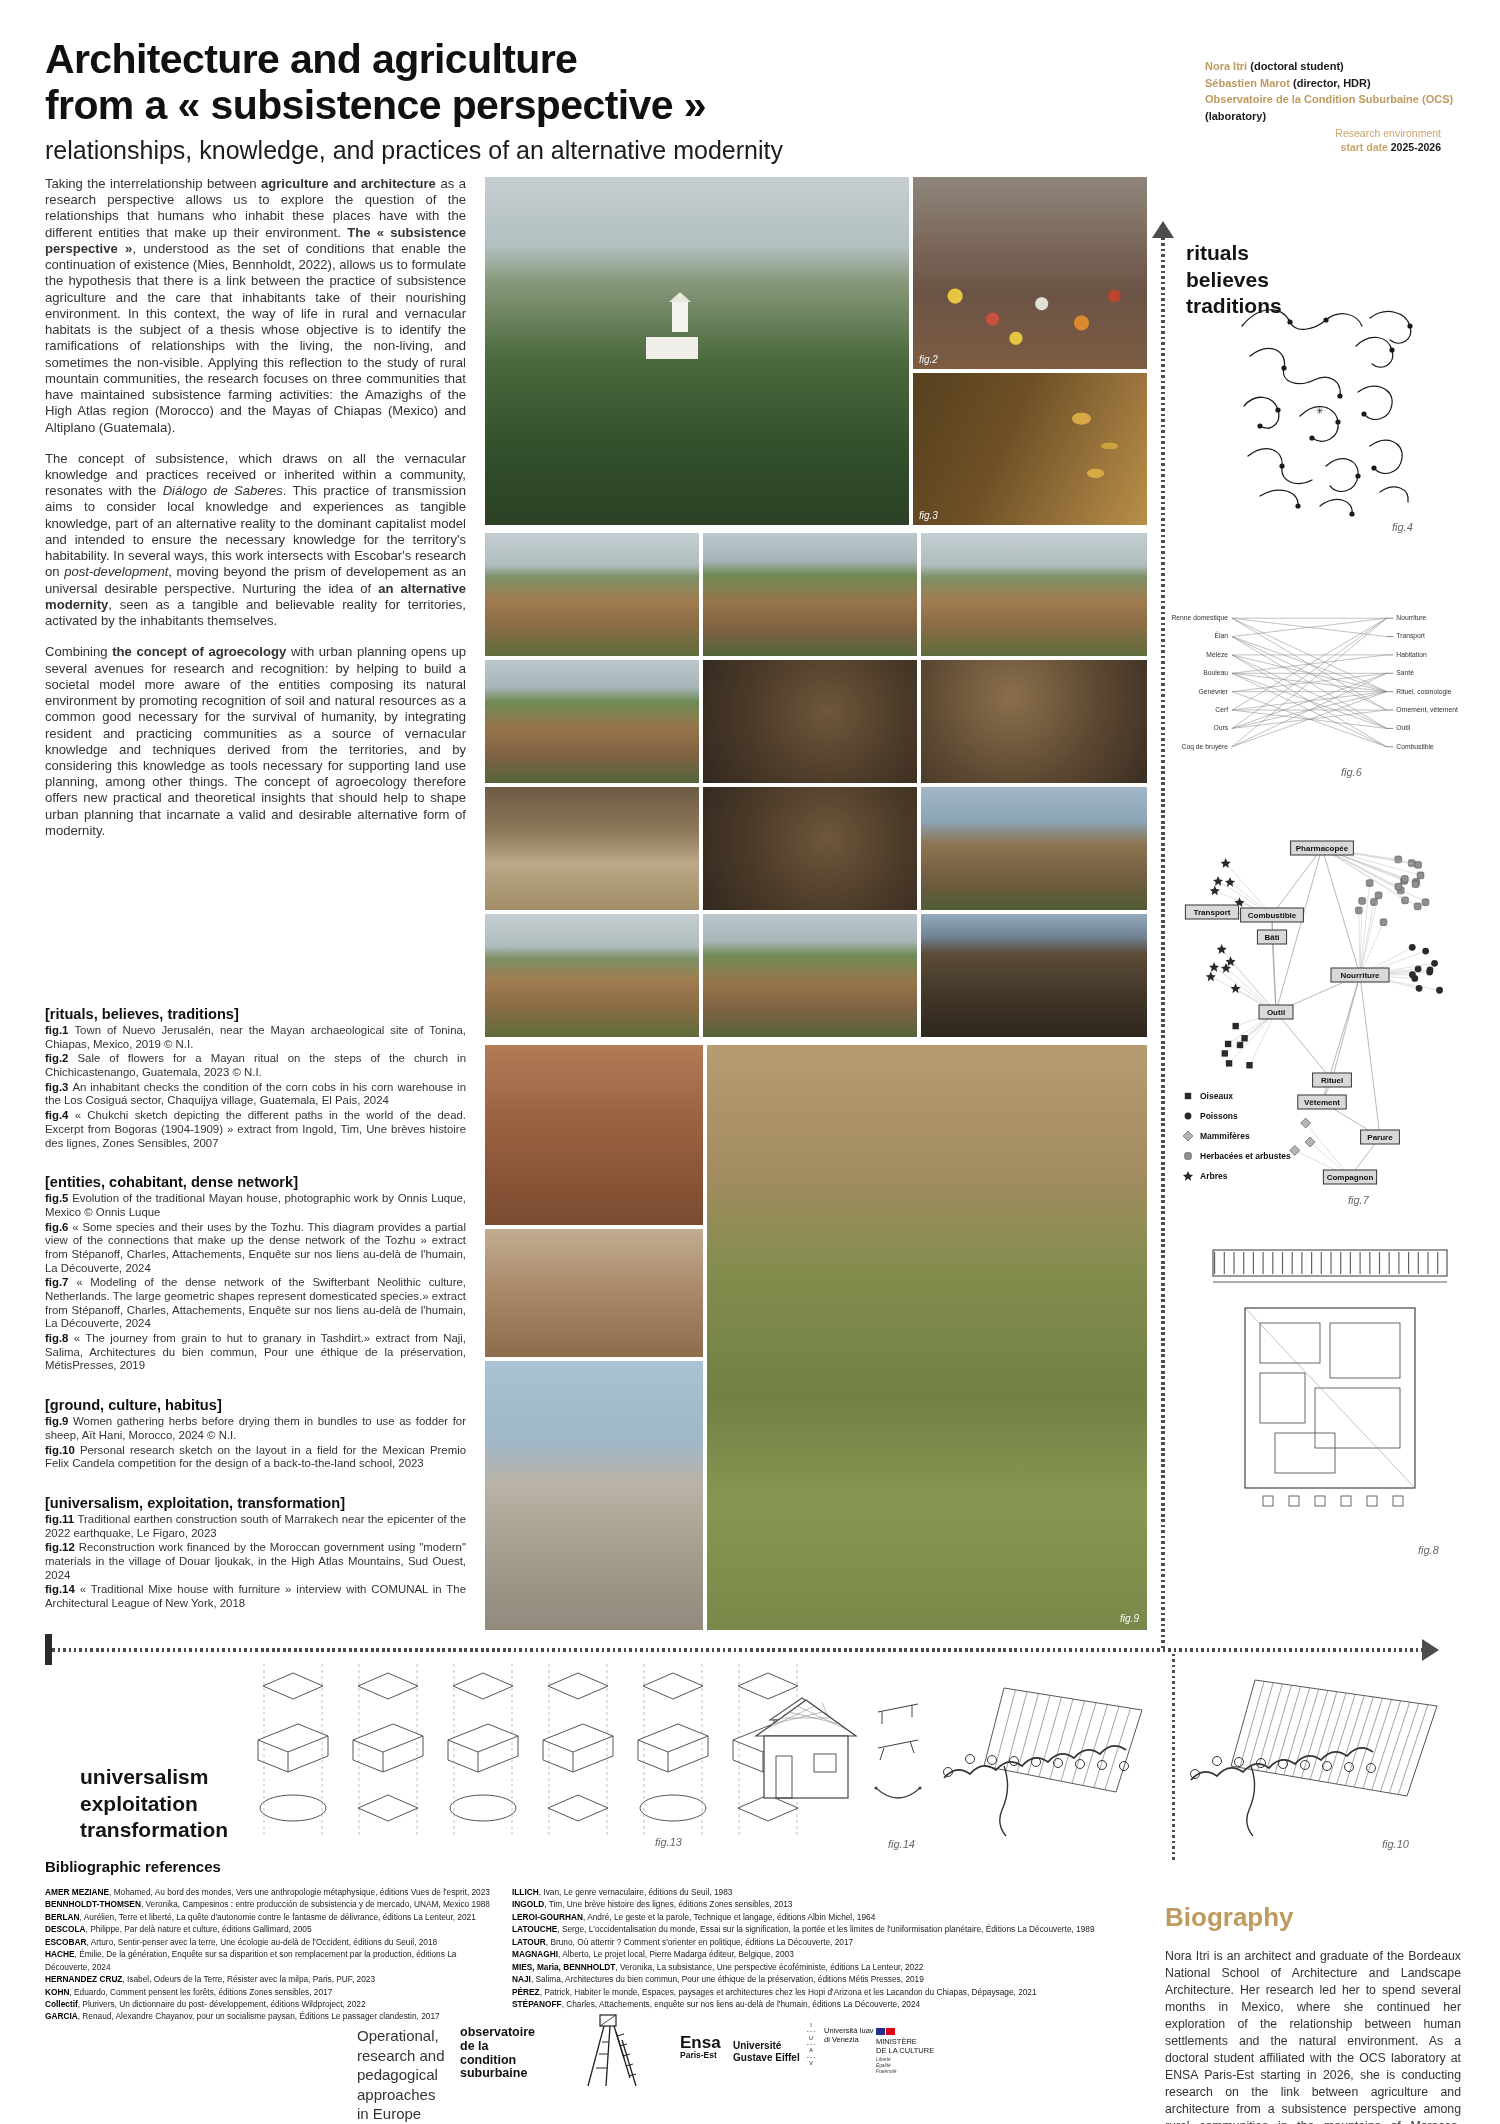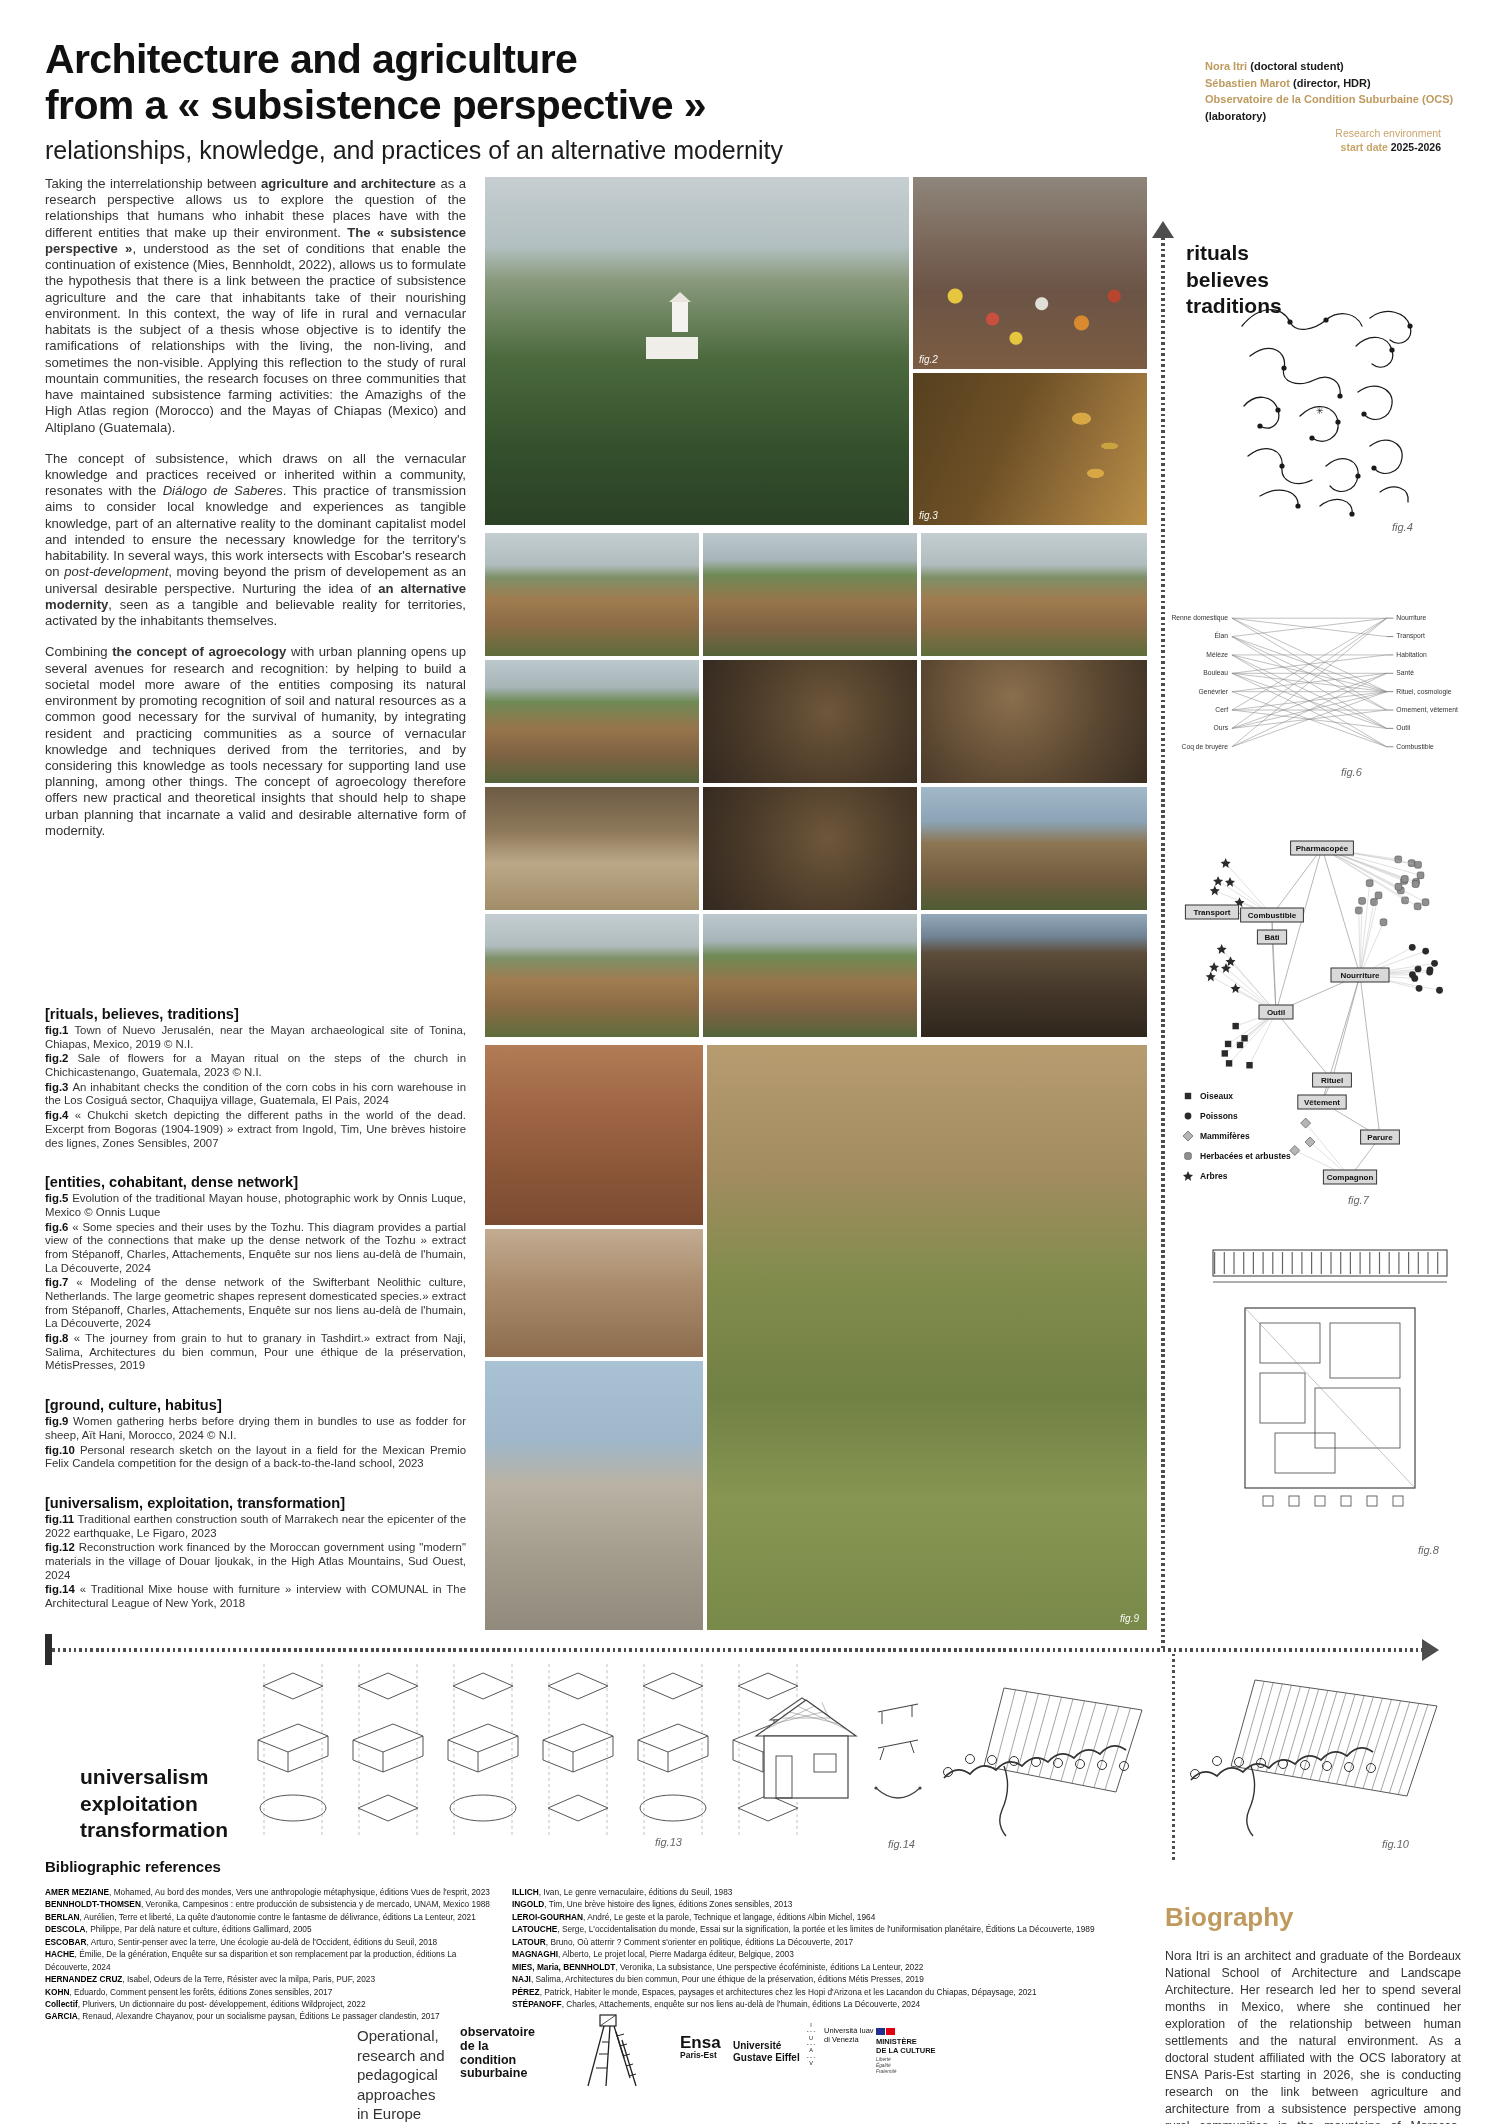--- a/index.html
+++ b/index.html
@@ -95,21 +95,21 @@
   .f-ensa{left:680px;top:2034px;line-height:1;}
   .f-ensa .l1{font-size:17px;font-weight:800;color:#111;}
   .f-ensa .l2{font-size:8.5px;font-weight:bold;color:#111;}
   .f-uge{left:733px;top:2040px;font-size:10px;font-weight:bold;line-height:1.2;color:#111;}
   .f-iuav-col{left:805px;top:2022px;font-size:5.5px;line-height:1.15;text-align:center;color:#111;width:12px;}
   .f-iuav-txt{left:824px;top:2026px;font-size:7.5px;line-height:1.25;color:#111;}
   .f-min{left:876px;top:2028px;}
   .flag{display:flex;gap:1px;margin-bottom:2px;}
   .flag span{width:9px;height:7px;display:block;}
   .flag .b{background:#23308e;} .flag .r{background:#e1000f;}
-  .f-min-lines{font-size:7.5px;font-weight:bold;line-height:1.2;color:#111;}
+  .f-min-lines{font-size:7.5px;font-weight:normal;line-height:1.2;color:#111;}
   .f-min-motto{font-size:4.8px;font-style:italic;line-height:1.3;color:#444;margin-top:2px;}
 </style>
 </head>
 <body>
 
 <div class="page">
 
   <div class="abs title">
     <div>Architecture and agriculture</div>
     <div>from a « subsistence perspective »</div>

